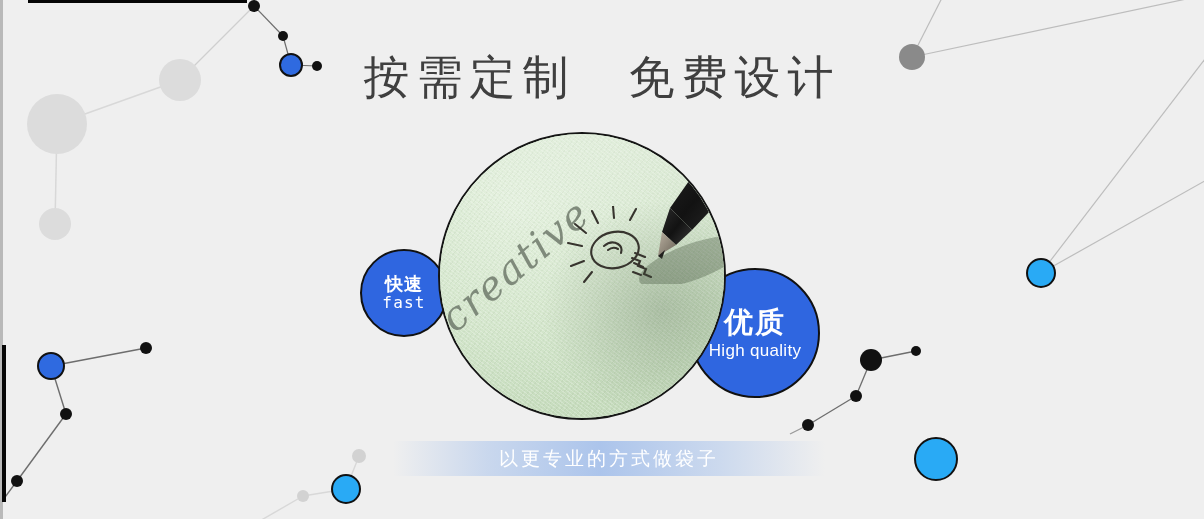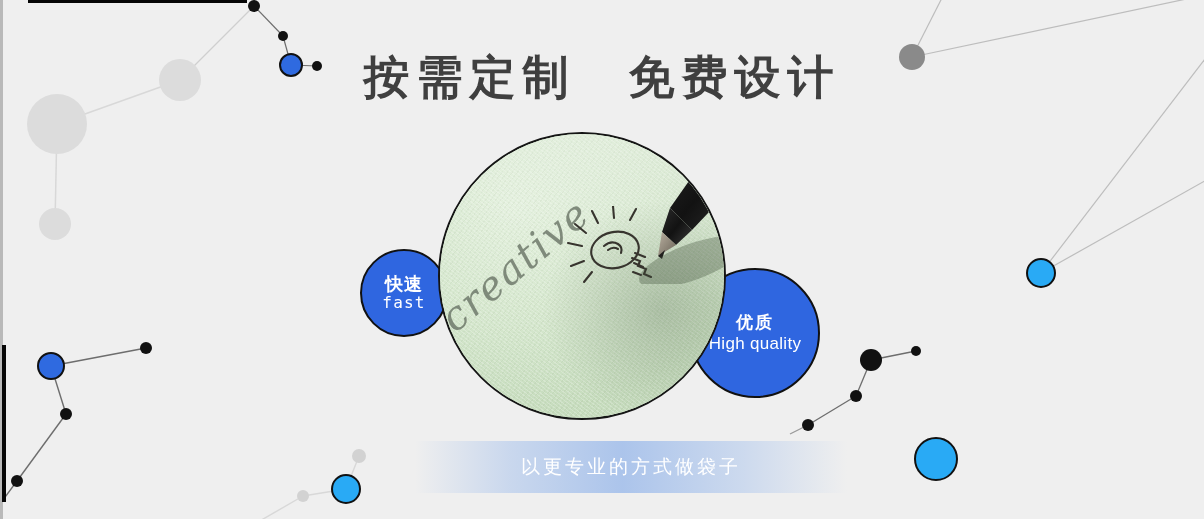--- a/index.html
+++ b/index.html
@@ -37,21 +37,21 @@
     position:absolute; left:0; top:0; width:1204px; height:519px;
   }
 
   
   .title {
     position:absolute; left:0; top:47px; width:1204px;
     text-align:center;
     font-size:46px;
     letter-spacing:7px;
     color:#3f3f3f;
-    font-weight:700;
+    font-weight:400;
     font-family:"DejaVu Sans","Liberation Sans",sans-serif;
     white-space:pre;
   }
 
   
   .cluster { position:absolute; left:0; top:0; width:1204px; height:519px; }
 
   .bubble {
     position:absolute;
     border-radius:50%;
@@ -70,21 +70,21 @@
     z-index:2;
   }
   .bubble-left .cn { font-size:18px; font-weight:bold; letter-spacing:1px; }
   .bubble-left .en { font-size:16px; letter-spacing:1.2px;
                      font-family:"DejaVu Sans Mono","Liberation Mono",monospace; }
   .bubble-right {
     left:690px; top:268px; width:130px; height:130px;
     background:#2f66e0;
     z-index:2;
   }
-  .bubble-right .cn { font-size:17px; font-weight:bold; letter-spacing:2px;text-align:right; }
+  .bubble-right .cn { font-size:29px; font-weight:bold; letter-spacing:2px;text-align:right; }
   .bubble-right .en { font-size:17px; letter-spacing:0.3px; margin-top:2px; }
 
   
   .photo-circle {
     position:absolute;
     left:438px; top:132px; width:288px; height:288px;
     border-radius:50%;
     border:2px solid #151515;
     overflow:hidden;
     z-index:3;
@@ -121,21 +121,21 @@
     letter-spacing:2px;
     opacity:.85;
     font-style:italic;
   }
   .bulb-svg { position:absolute; left:118px; top:72px; }
   .pen-svg  { position:absolute; left:178px; top:10px; }
 
   
   .ribbon {
     position:absolute;
-    left:415px; top:441px; width:432px; height:52px;
+    left:393px; top:441px; width:432px; height:35px;
     background:linear-gradient(90deg,
        rgba(170,196,236,0) 0%,
        rgba(170,196,236,.55) 22%,
        rgba(168,194,235,.95) 48%,
        rgba(176,200,237,.55) 76%,
        rgba(190,210,240,0) 100%);
     z-index:4;
     display:flex; align-items:center; justify-content:center;
   }
   .ribbon-text {

